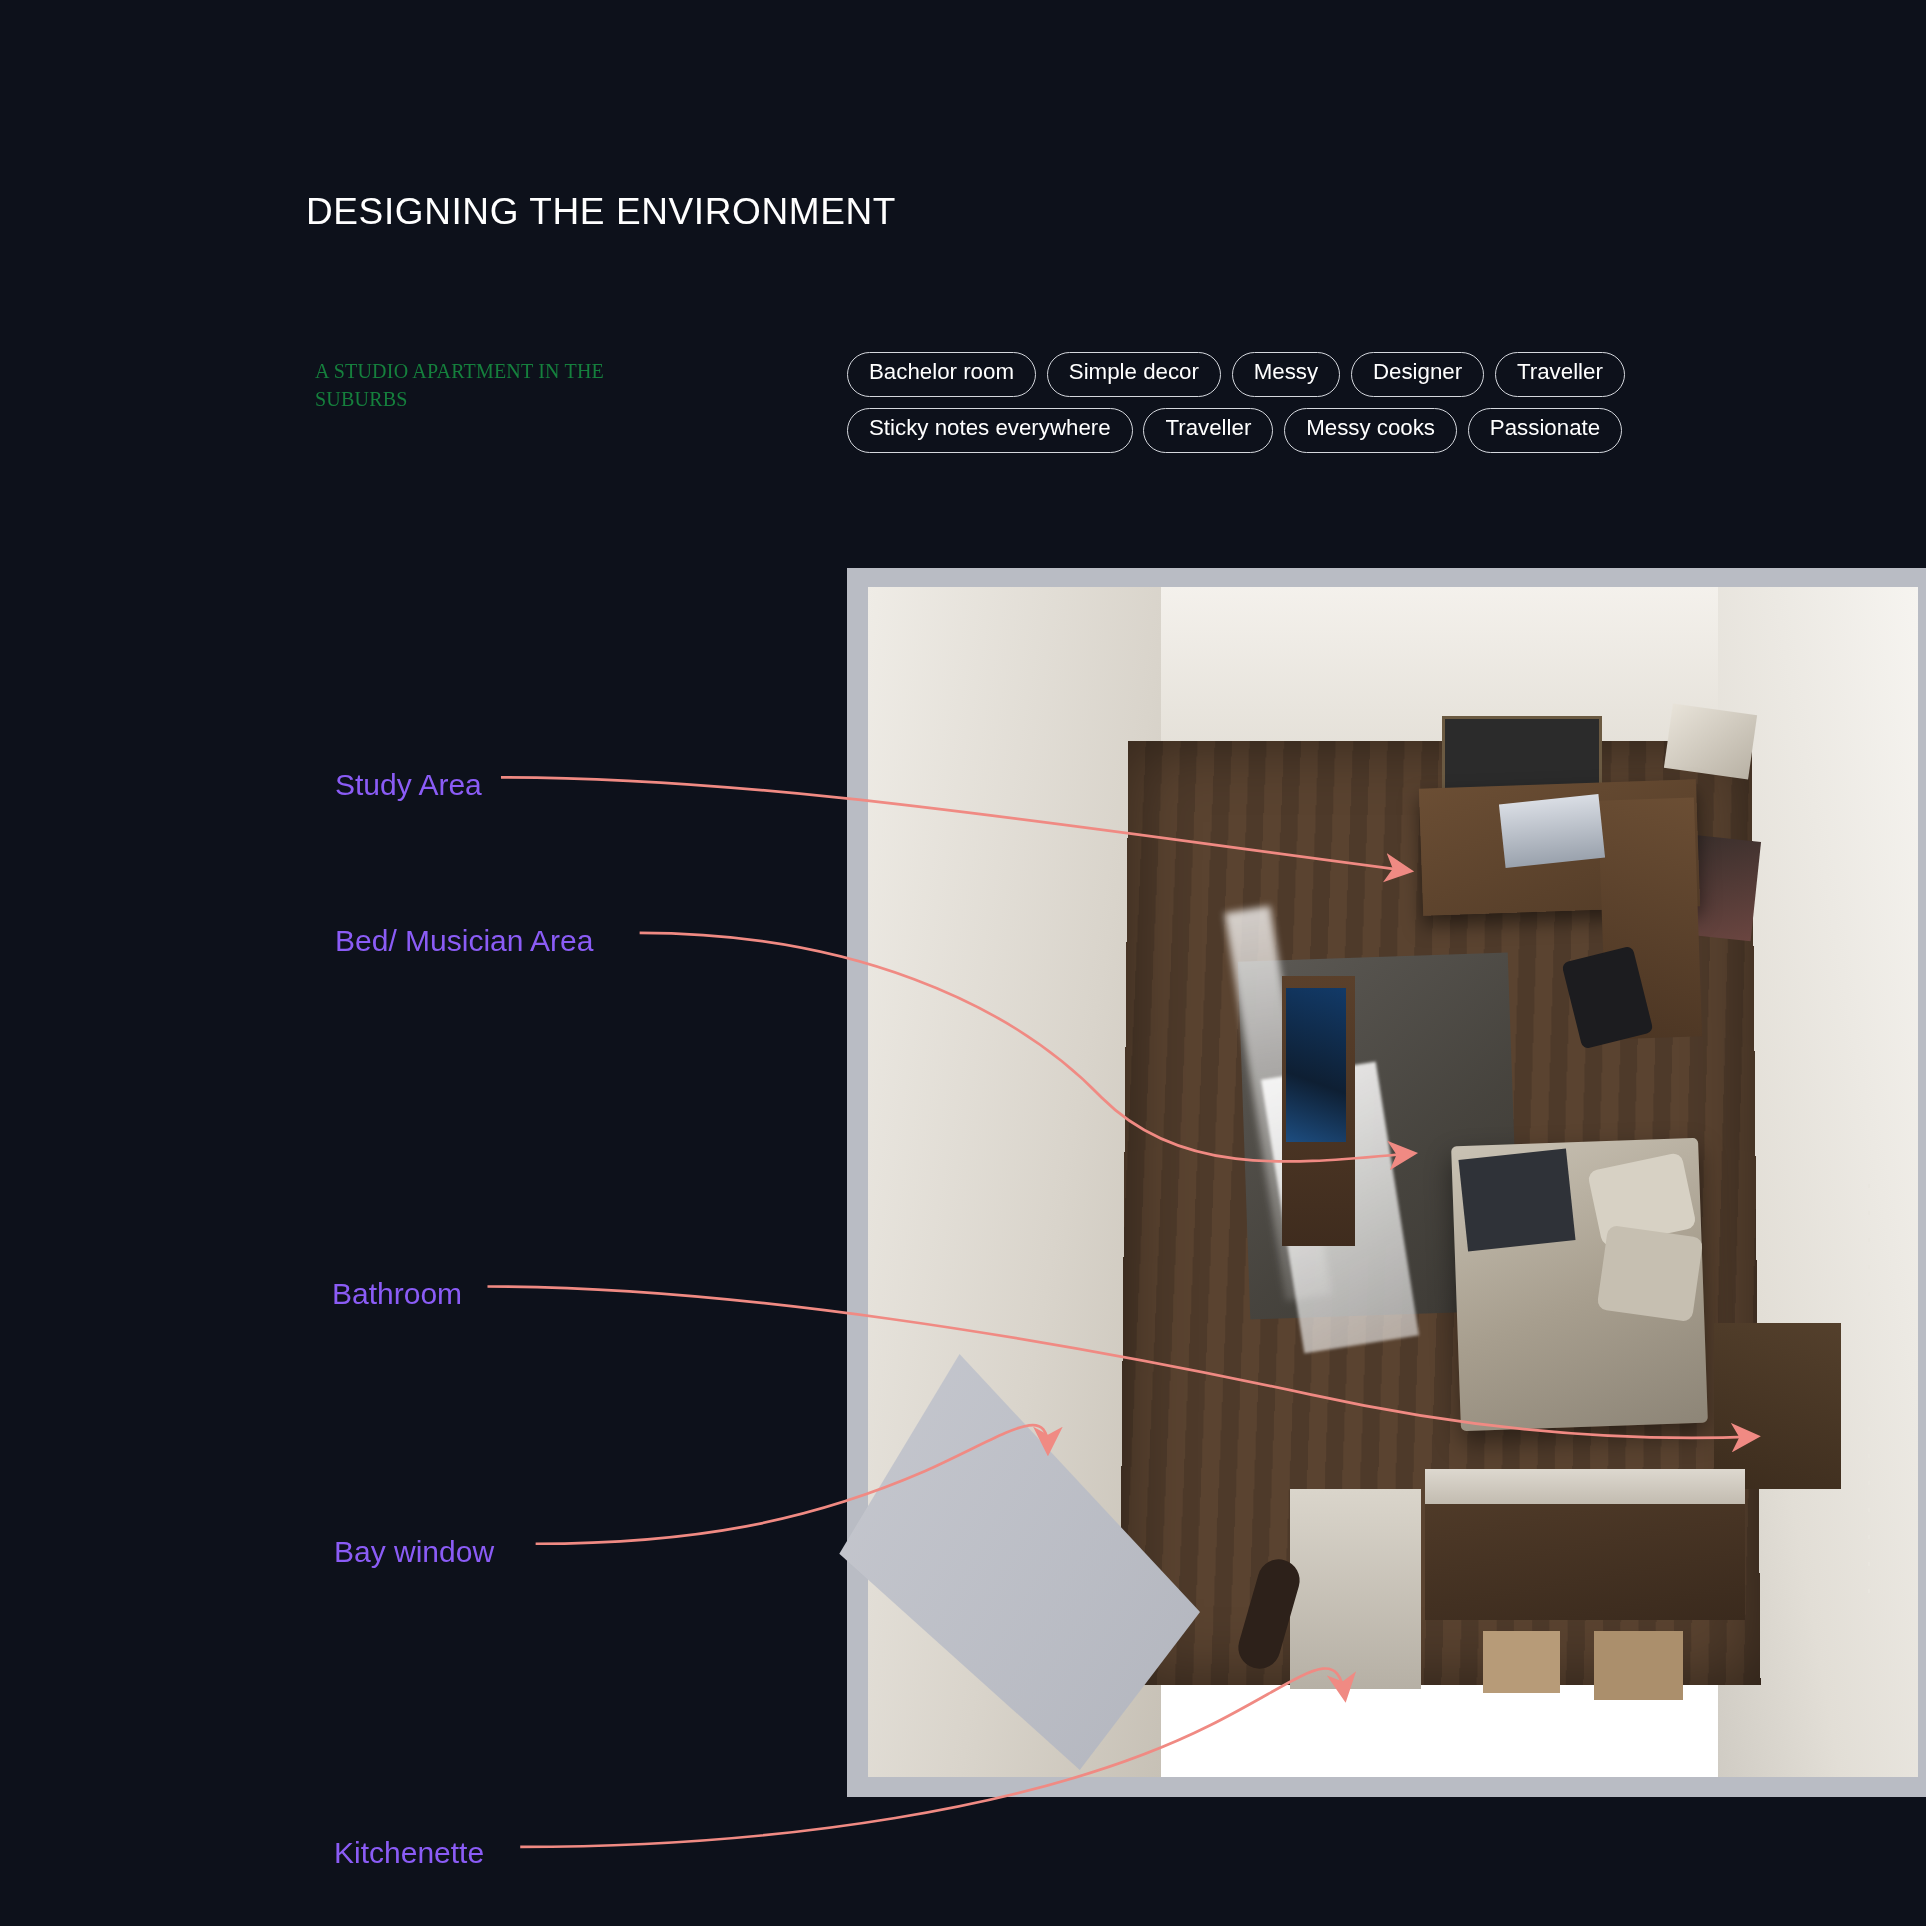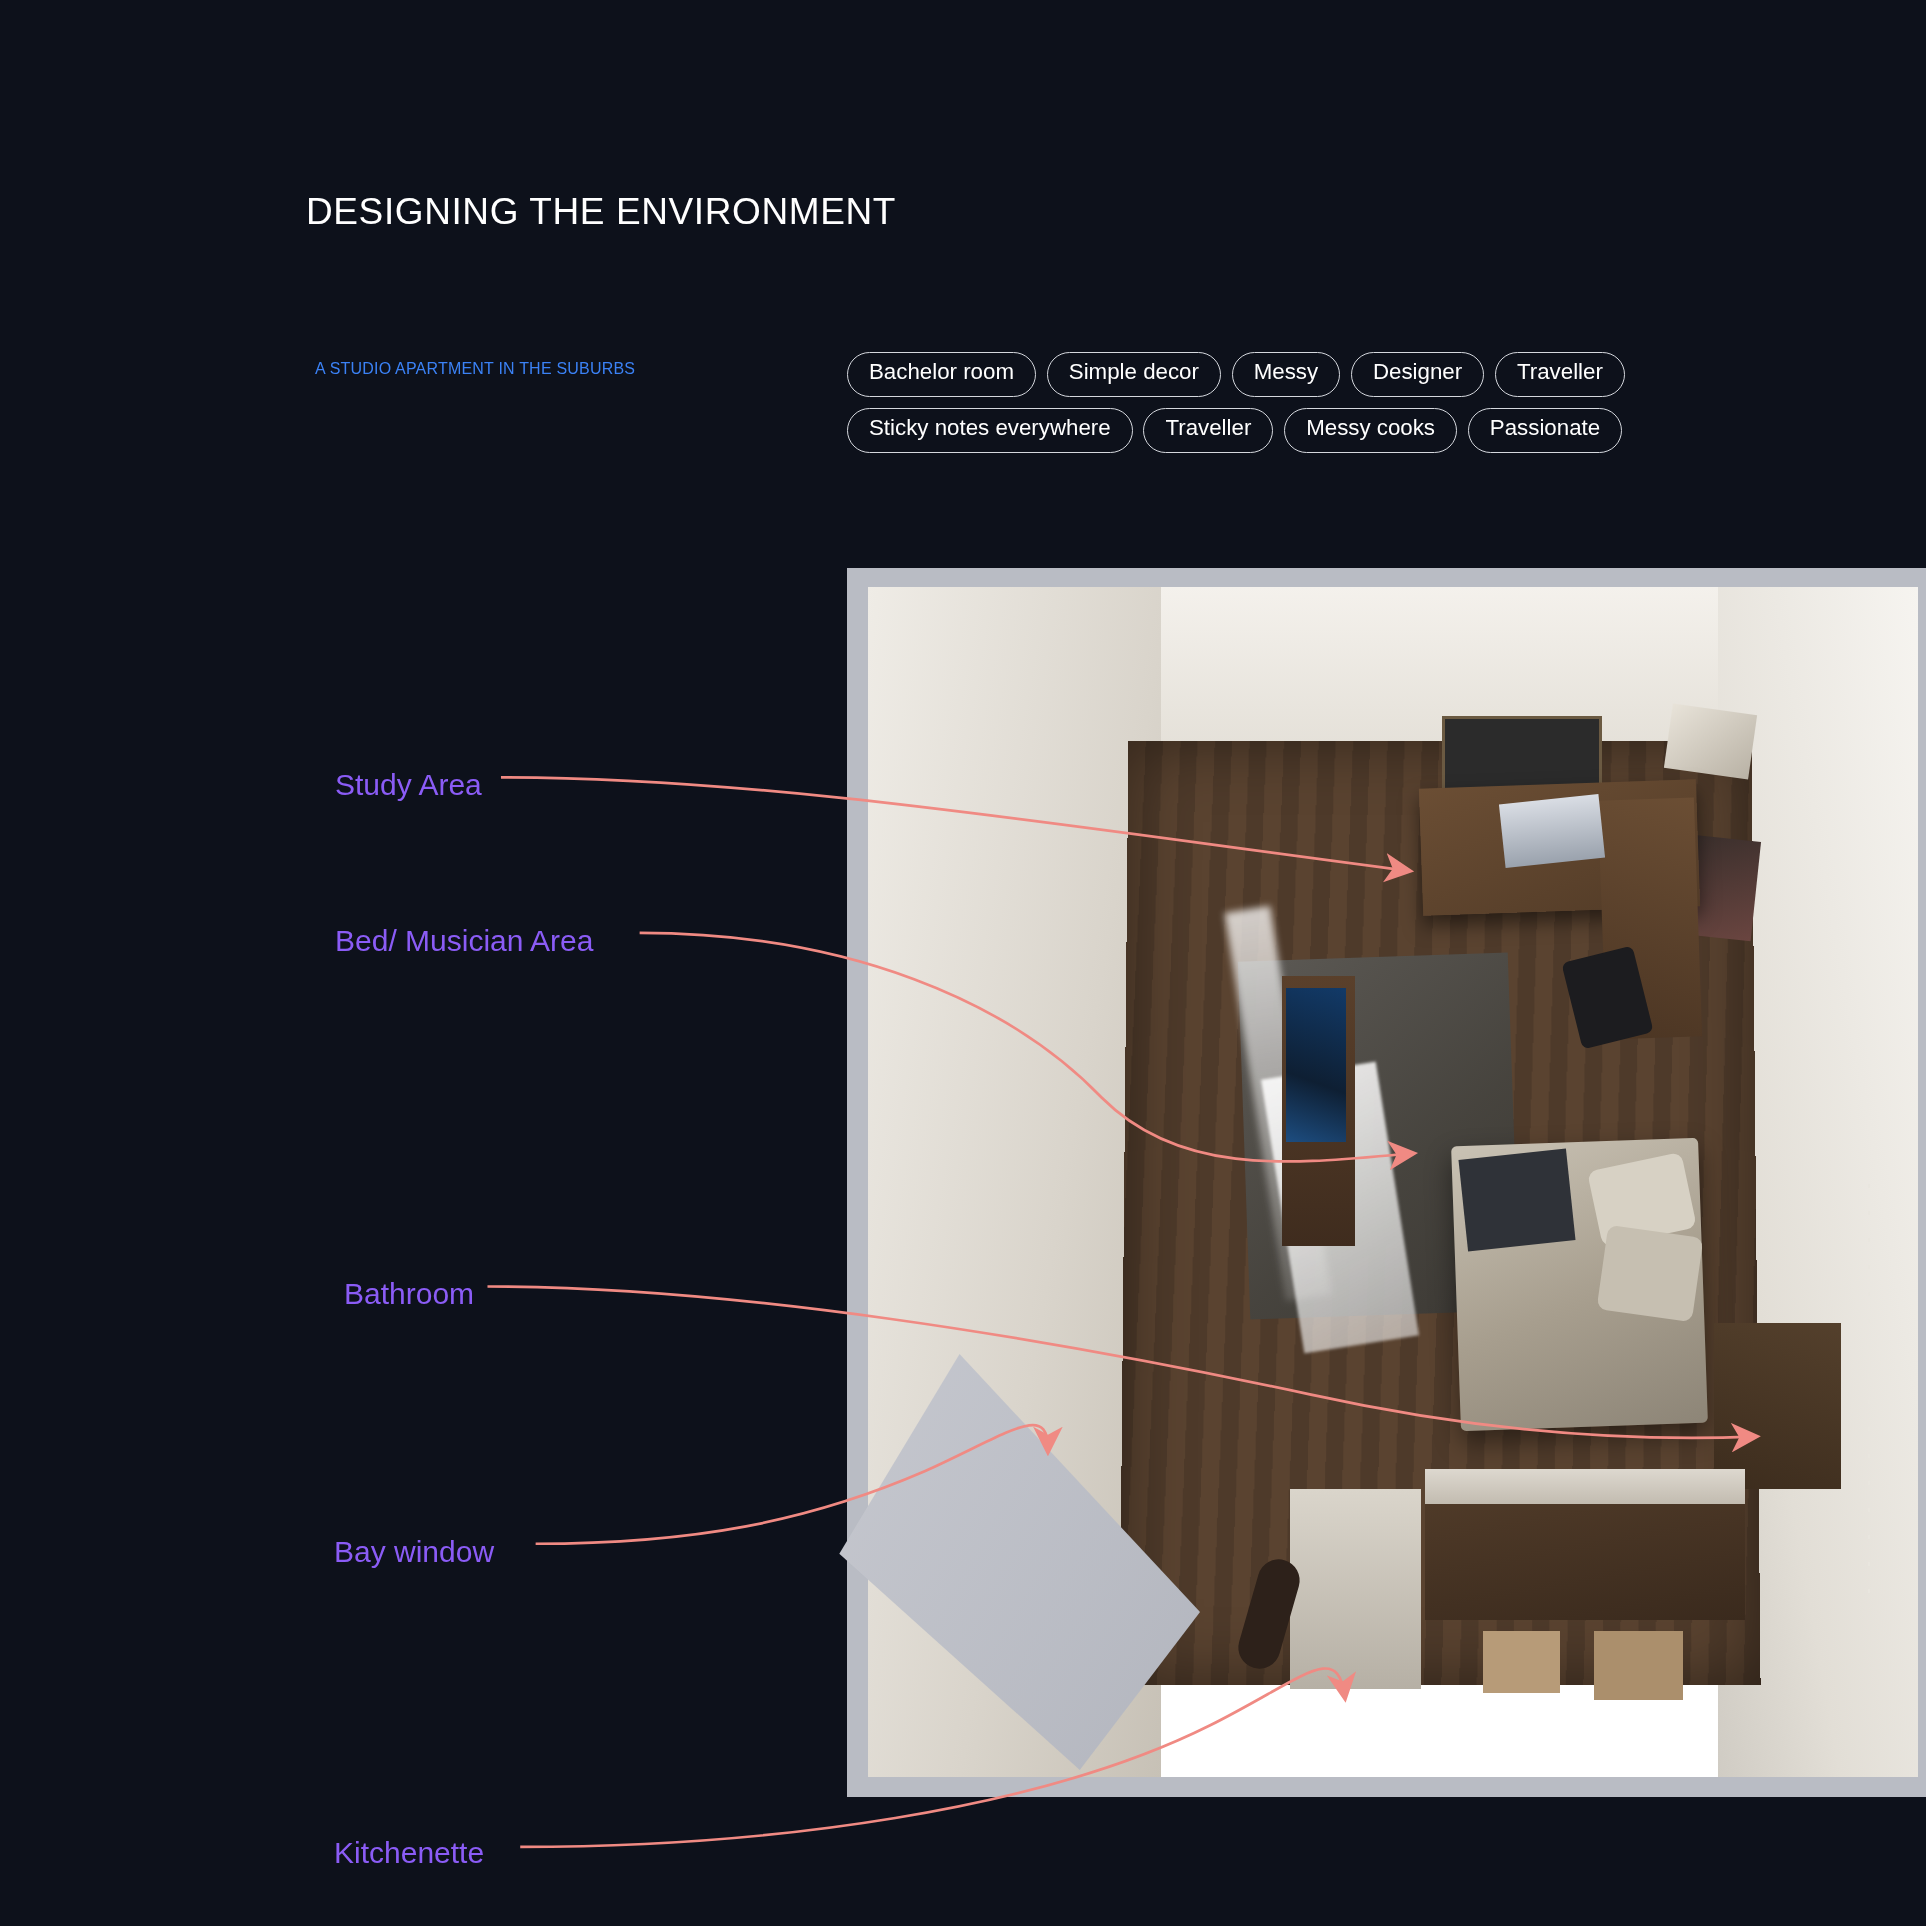--- a/index.html
+++ b/index.html
@@ -27,24 +27,25 @@
     color: #ffffff;
     white-space: nowrap;
   }
 
   
   #subtitle {
     position: absolute;
     left: 315px;
     top: 358px;
     width: 362px;
-    font-size: 16px;
+    font-size: 20px;
     line-height: 1.38;
-    color: #3b82f6;
+    color: #15803d;
     letter-spacing: 0.2px;
+    font-family: Liberation Serif, serif;
   }
 
   
   #tag-area {
     position: absolute;
     left: 847px;
     top: 352px;
     width: 1117px;
   }
   .tag-row {
@@ -371,21 +372,21 @@
   <div class="kitchen-island"></div>
   <div class="box-a"></div>
   <div class="box-b"></div>
 
   <div class="bay-window"></div>
   <div class="guitar"></div>
 </div>
 
 <div class="callout-label" style="left:335px; top:770px;">Study Area</div>
 <div class="callout-label" style="left:335px; top:926px;">Bed/ Musician Area</div>
-<div class="callout-label" style="left:332px; top:1279px;margin-left:12px;">Bathroom</div>
+<div class="callout-label" style="left:332px; top:1279px;">Bathroom</div>
 <div class="callout-label" style="left:334px; top:1537px;">Bay window</div>
 <div class="callout-label" style="left:334px; top:1838px;">Kitchenette</div>
 
 <svg id="arrow-svg" viewBox="0 0 5900 5112">
   <defs>
     <marker id="ah" markerWidth="11" markerHeight="11" refX="8" refY="5.5" orient="auto" markerUnits="strokeWidth">
       <path d="M0,0 L11,5.5 L0,11 L3,5.5 Z" fill="#f08a83"></path>
     </marker>
   </defs>
   <g fill="none" stroke="#f08a83" stroke-width="7" marker-end="url(#ah)">

